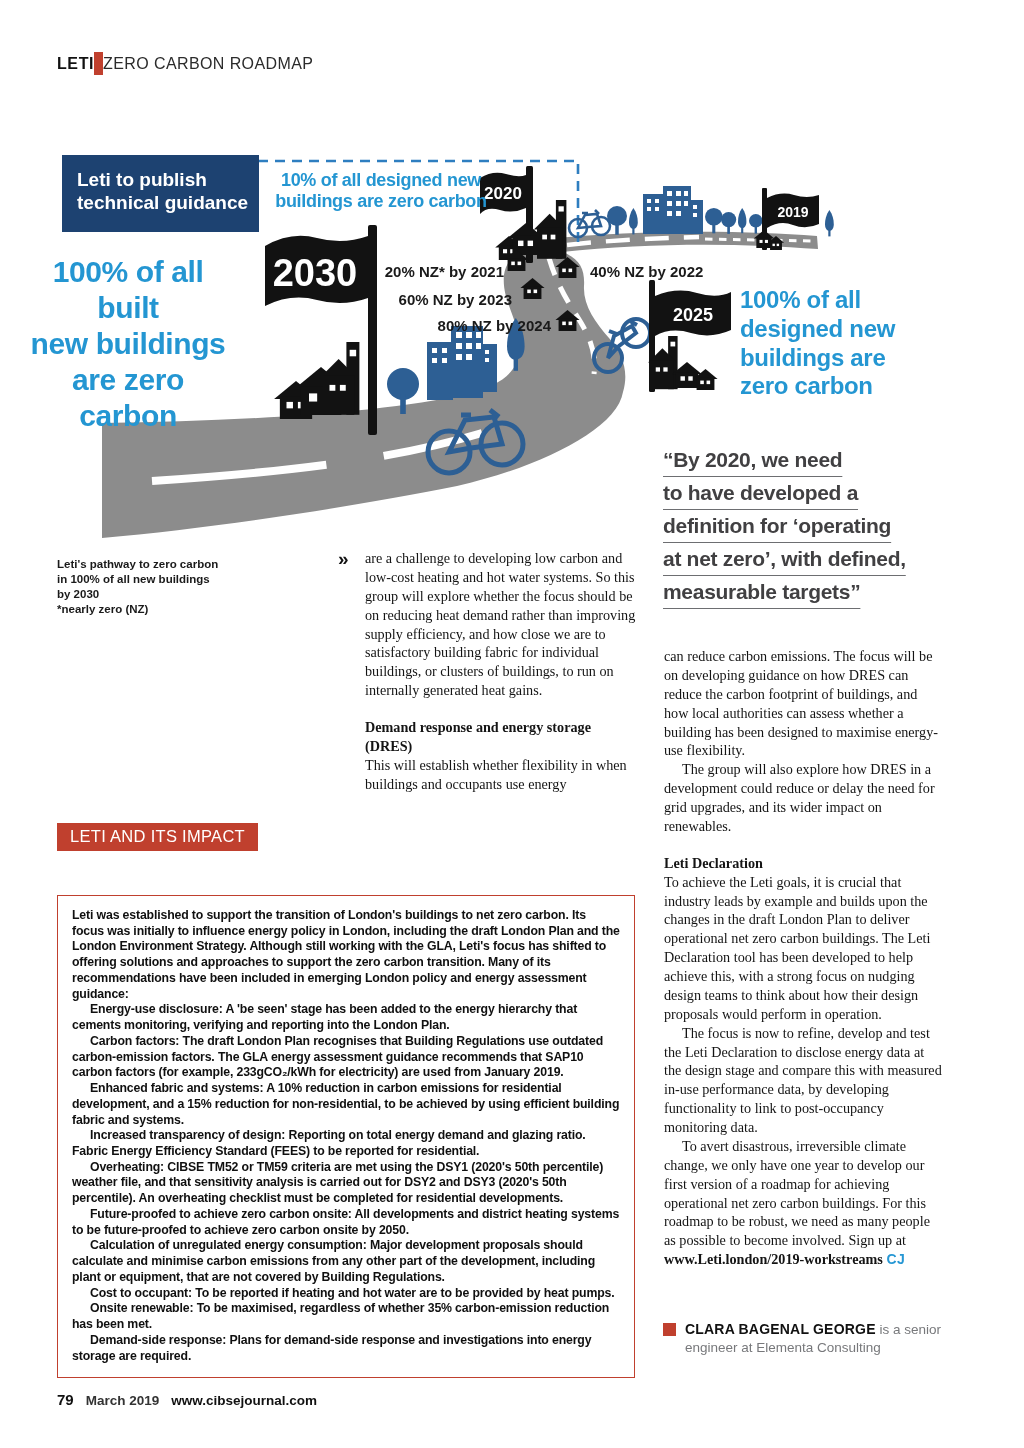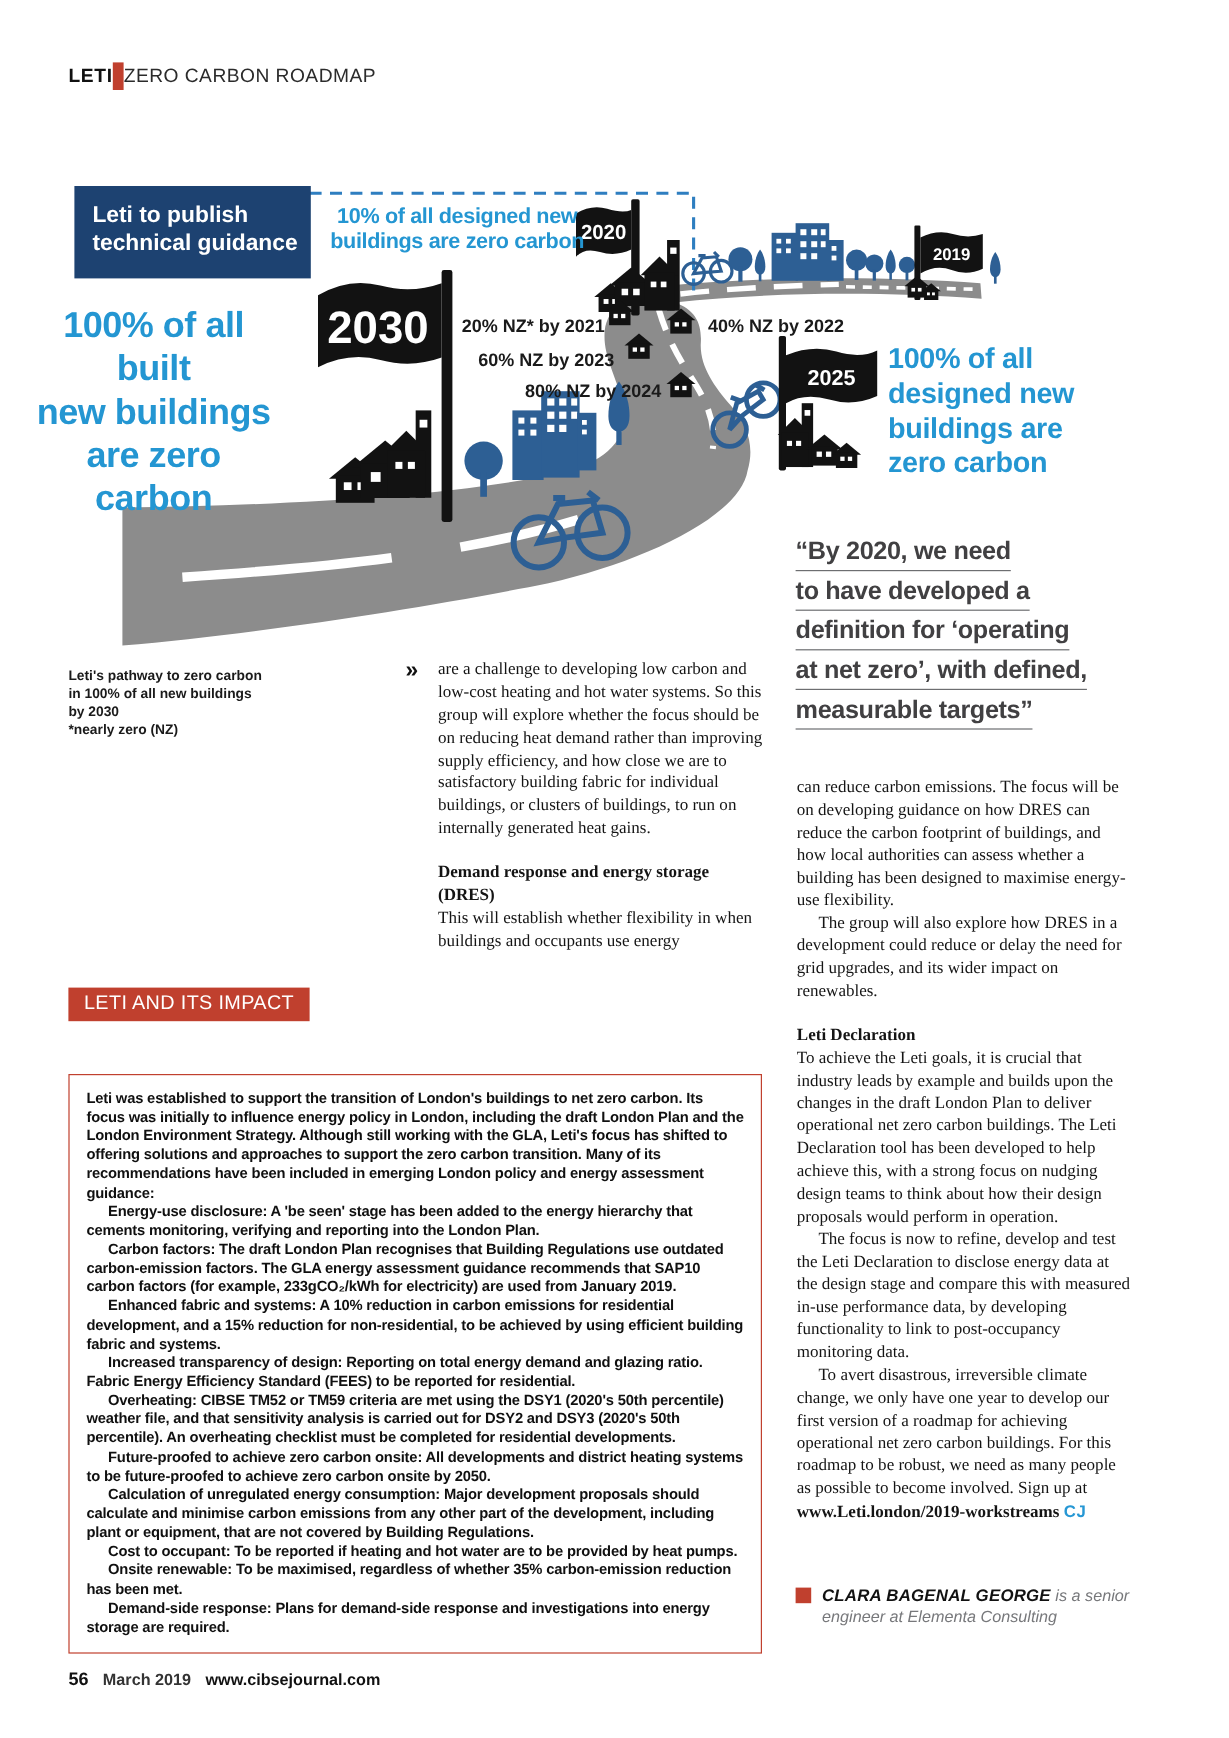--- a/index.html
+++ b/index.html
@@ -51,21 +51,21 @@
   
   #impact-chip{left:57px;top:823px;background:var(--red);color:#fff;font-size:16.5px;
     letter-spacing:.3px;padding:4px 13px 5px;z-index:2;}
   #impact-box{left:57px;top:851px;width:578px;border:1.5px solid var(--red);
     padding:12px 14px 13px;background:#fff;margin-top:44px;}
   #impact-box p{margin:0;font-size:12.3px;font-weight:700;line-height:1.28;
     color:#101010;letter-spacing:-.15px;}
   #impact-box p.impact-item{text-indent:18px;}
   
   #author{left:663px;top:1320px;width:300px;padding-left:22px;position:absolute;
-    font-size:13.5px;color:#77787b;line-height:1.35;font-style:italic;}
+    font-size:13.5px;color:#77787b;line-height:1.35;}
   #author-square{position:absolute;left:0;top:3px;width:13px;height:13px;background:var(--red);}
   #author b{color:#111;font-size:14px;letter-spacing:.2px;}
   #footer{left:57px;top:1391px;font-size:13.5px;color:#222;display:flex;gap:12px;align-items:baseline;}
   #footer .pg{font-weight:700;font-size:15px;color:#111;}
   #footer .dt{font-weight:700;color:#333;}
   #footer .site{font-weight:700;color:#111;}
   
   #infographic-svg{left:57px;top:130px;}
   .blackfill{fill:#121212;}
   .bluefill{fill:var(--gblue);}
@@ -299,16 +299,16 @@
     </div>
 </div>
 
 <div id="author">
   <span id="author-square"></span>
   <b>CLARA BAGENAL GEORGE</b>
   <span>is a senior engineer at Elementa Consulting</span>
 </div>
 
 <div class="abs" id="footer">
-  <span class="pg">56</span>
+  <span class="pg">79</span>
   <span class="dt">March 2019</span>
   <span class="site">www.cibsejournal.com</span>
 </div>
 
 </body></html>

